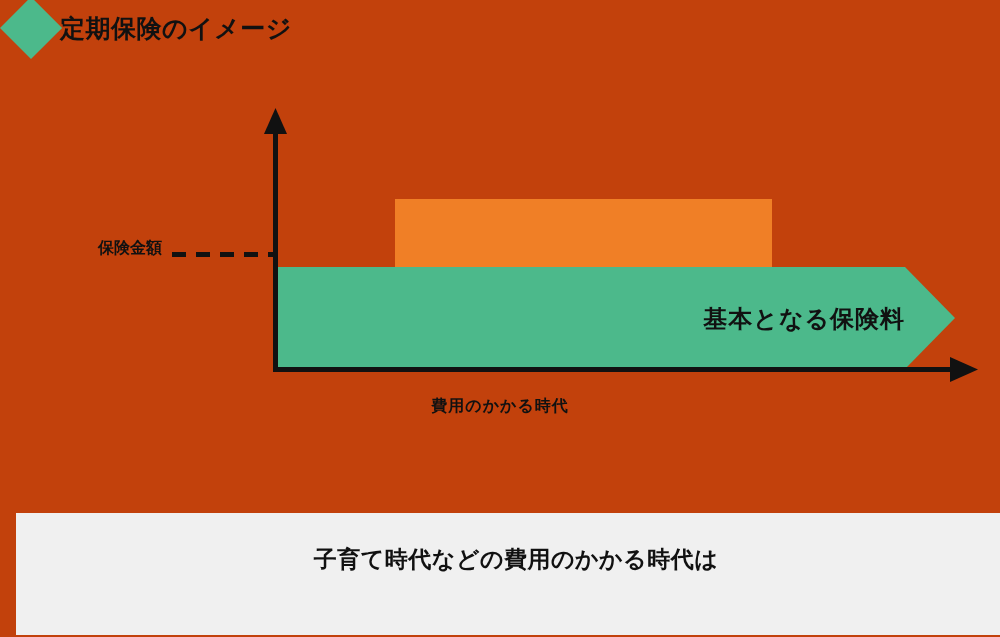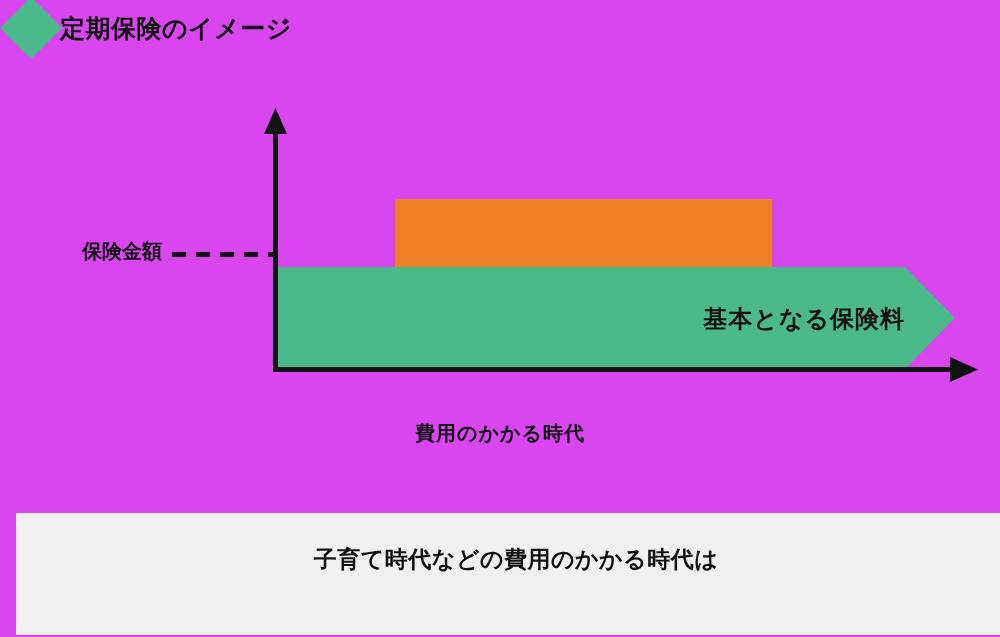--- a/index.html
+++ b/index.html
@@ -11,21 +11,21 @@
     height: 637px;
     background: #ffffff;
     font-family: "Liberation Sans", "DejaVu Sans", sans-serif;
     color: #111111;
     overflow: hidden;
   }
   #page {
     position: relative;
     width: 1000px;
     height: 637px;
-    background: #d946ef;
+    background: #c2410c;
   }
 
   
   #header {
     position: absolute;
     left: 0;
     top: 0;
     width: 1000px;
     height: 60px;
   }
@@ -59,34 +59,34 @@
     height: 513px;
   }
   #chart-svg {
     position: absolute;
     left: 0;
     top: 0;
   }
 
   .axis-label {
     position: absolute;
-    font-size: 20px;
+    font-size: 16px;
     font-weight: bold;
     color: #111111;
     white-space: nowrap;
   }
   #y-axis-label {
     left: 10px;
     top: 238px;
     width: 152px;
     text-align: right;
   }
   #x-axis-label {
     left: 0;
-    top: 420px;
+    top: 396px;
     width: 1000px;
     text-align: center;
     letter-spacing: 1px;
     font-family: Liberation Mono, monospace;
   }
 
   .bar-label {
     position: absolute;
     font-size: 24px;
     font-weight: bold;

